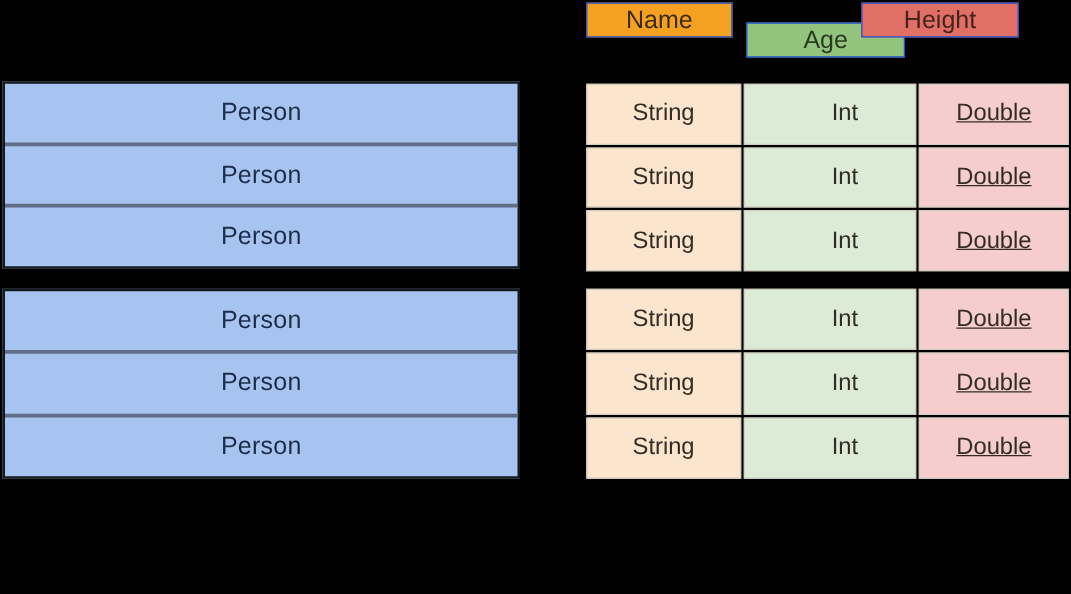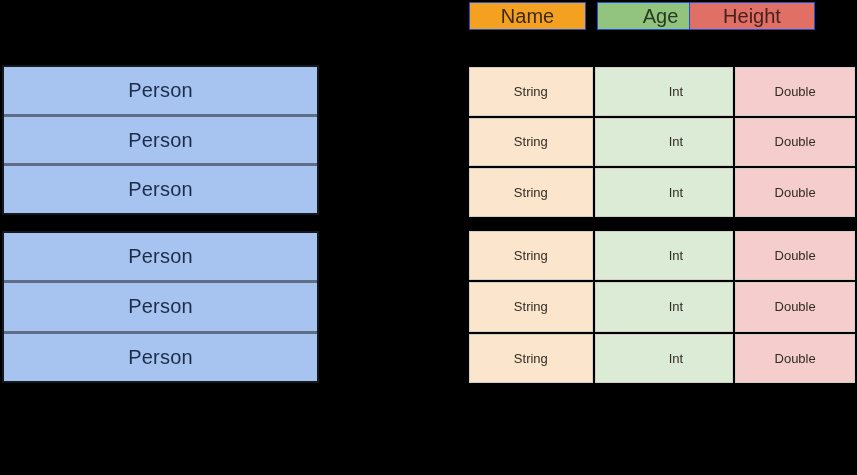--- a/index.html
+++ b/index.html
@@ -3,58 +3,58 @@
 <meta charset="utf-8">
 <style>
   html,body { margin:0; padding:0; background:#000; }
   .canvas {
     position:relative; width:857px; height:475px; background:#000000;
     font-family:"Liberation Sans", sans-serif; overflow:hidden;
   }
 
   
   .dataset-box {
-    position:absolute; left:2px; width:317px; background:#A7C3F0;
+    position:absolute; left:2px; width:414px; background:#A7C3F0;
     border:2px solid #14181f; box-sizing:border-box;
     display:flex; flex-direction:column;
   }
   #dataset-box-1 { top:65px;  height:150px; }
   #dataset-box-2 { top:231px; height:152px; }
   .person-row {
     flex:1; display:flex; align-items:center; justify-content:center;
     color:#1d2c49; font-size:20px; letter-spacing:0.2px;
   }
   .person-row + .person-row { border-top:3px solid #5f6e86; }
 
   
   .header-cell {
     position:absolute; top:2px; height:28px; box-sizing:border-box;
     border:1px solid #1d4ed8; display:flex; align-items:center; justify-content:center;
     font-size:20px; color:#33291c;
   }
   #header-name   { left:469px; width:117px; background:#F4A122; color:#3d2a10; }
-  #header-age    { left:597px; width:127px; background:#93C47D; color:#273c22; }
+  #header-age    { left:597px; width:127px; background:#93C47D; color:#273c22;margin-top:16px; }
   #header-height { left:689px; width:126px; background:#E06F65; color:#46221e; }
 
   
   .type-table {
     position:absolute; left:469px; width:386px; box-sizing:border-box;
     display:grid; grid-template-columns:125fr 140fr 121fr;
     grid-template-rows:repeat(3, 1fr); gap:2px; 
   }
   #type-table-1 { top:67px;  height:150px; }
   #type-table-2 { top:231px; height:152px; }
   .type-cell {
     box-sizing:border-box; border:1px solid #d2cec0;
     display:flex; align-items:center; justify-content:center;
-    font-size:13px; color:#322c24;
+    font-size:19px; color:#322c24;
   }
   .col-string { background:#FCE5CD; }
   .col-int    { background:#DCEBD5;padding-left:24px; }
-  .col-double { background:#F5CDCD; }
+  .col-double { background:#F5CDCD;text-decoration:underline; }
 </style>
 </head>
 <body>
 
 <div class="canvas">
 
   <div class="dataset-box" id="dataset-box-1">
     <div class="person-row">Person</div>
     <div class="person-row">Person</div>
     <div class="person-row">Person</div>

